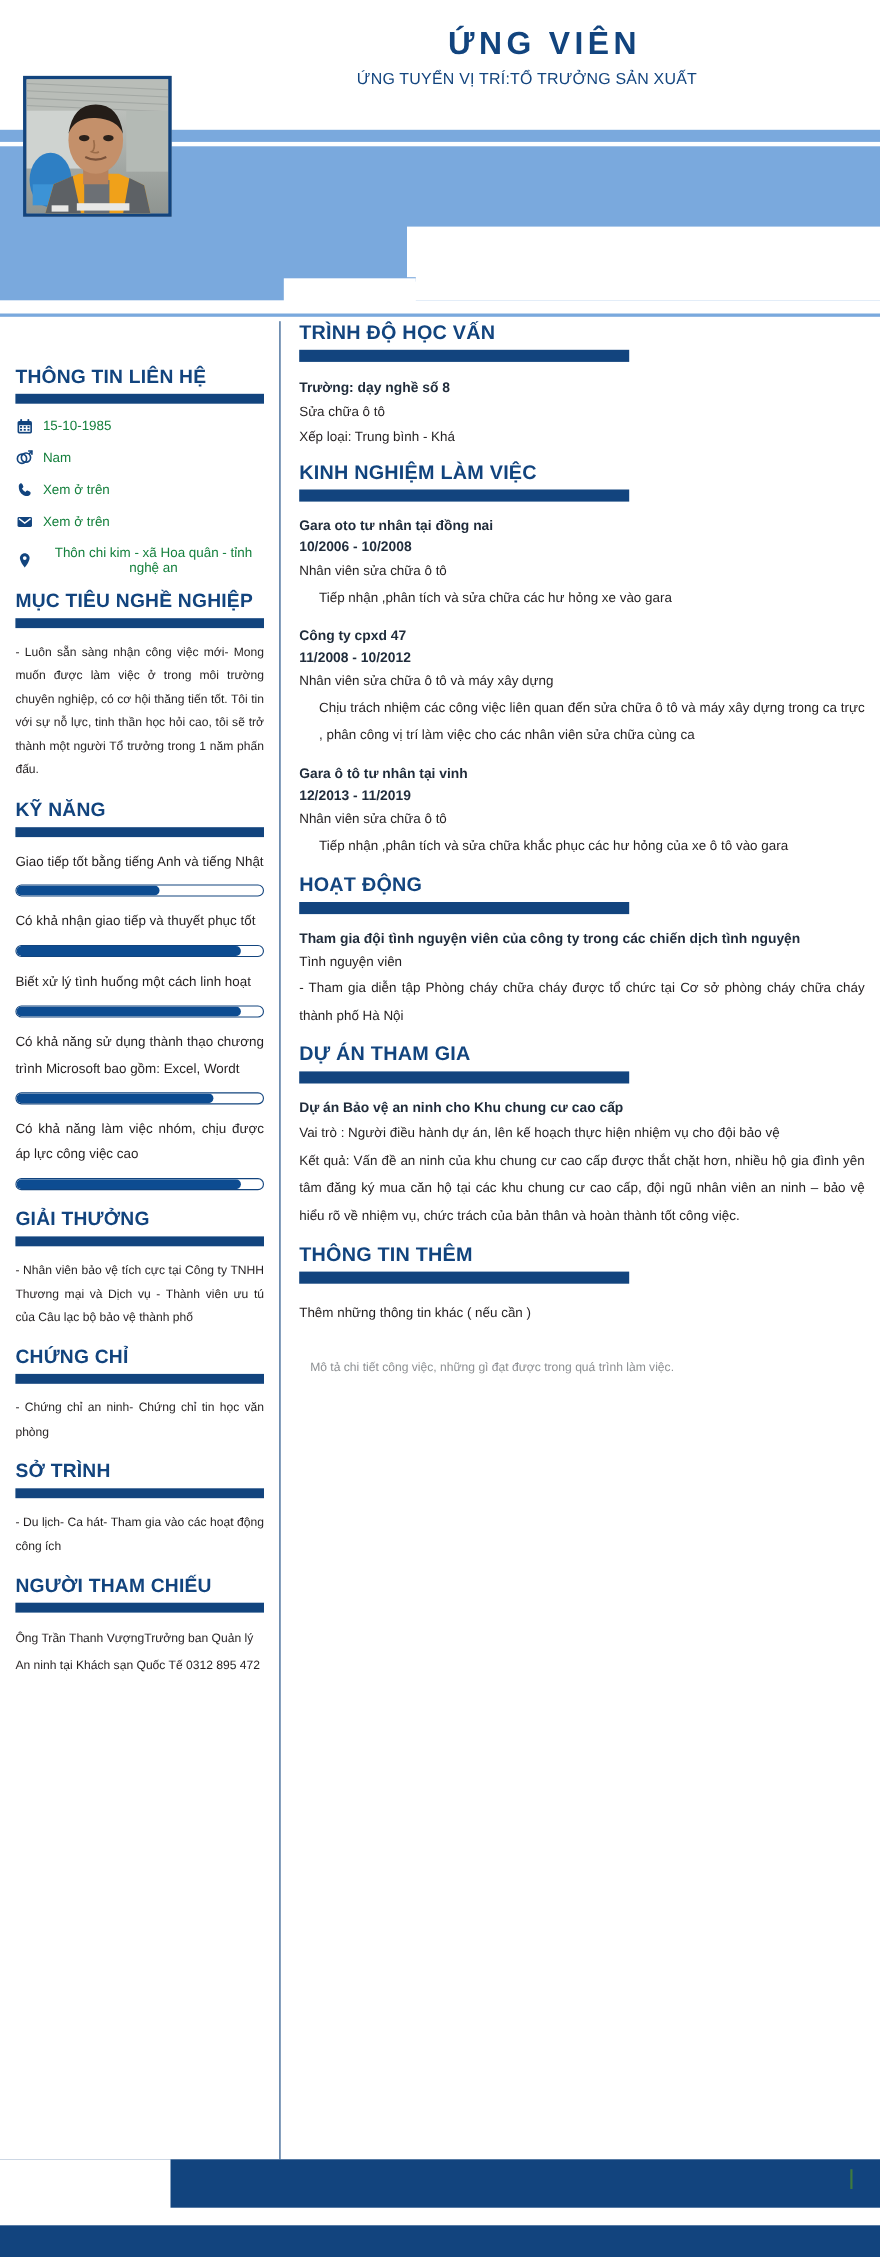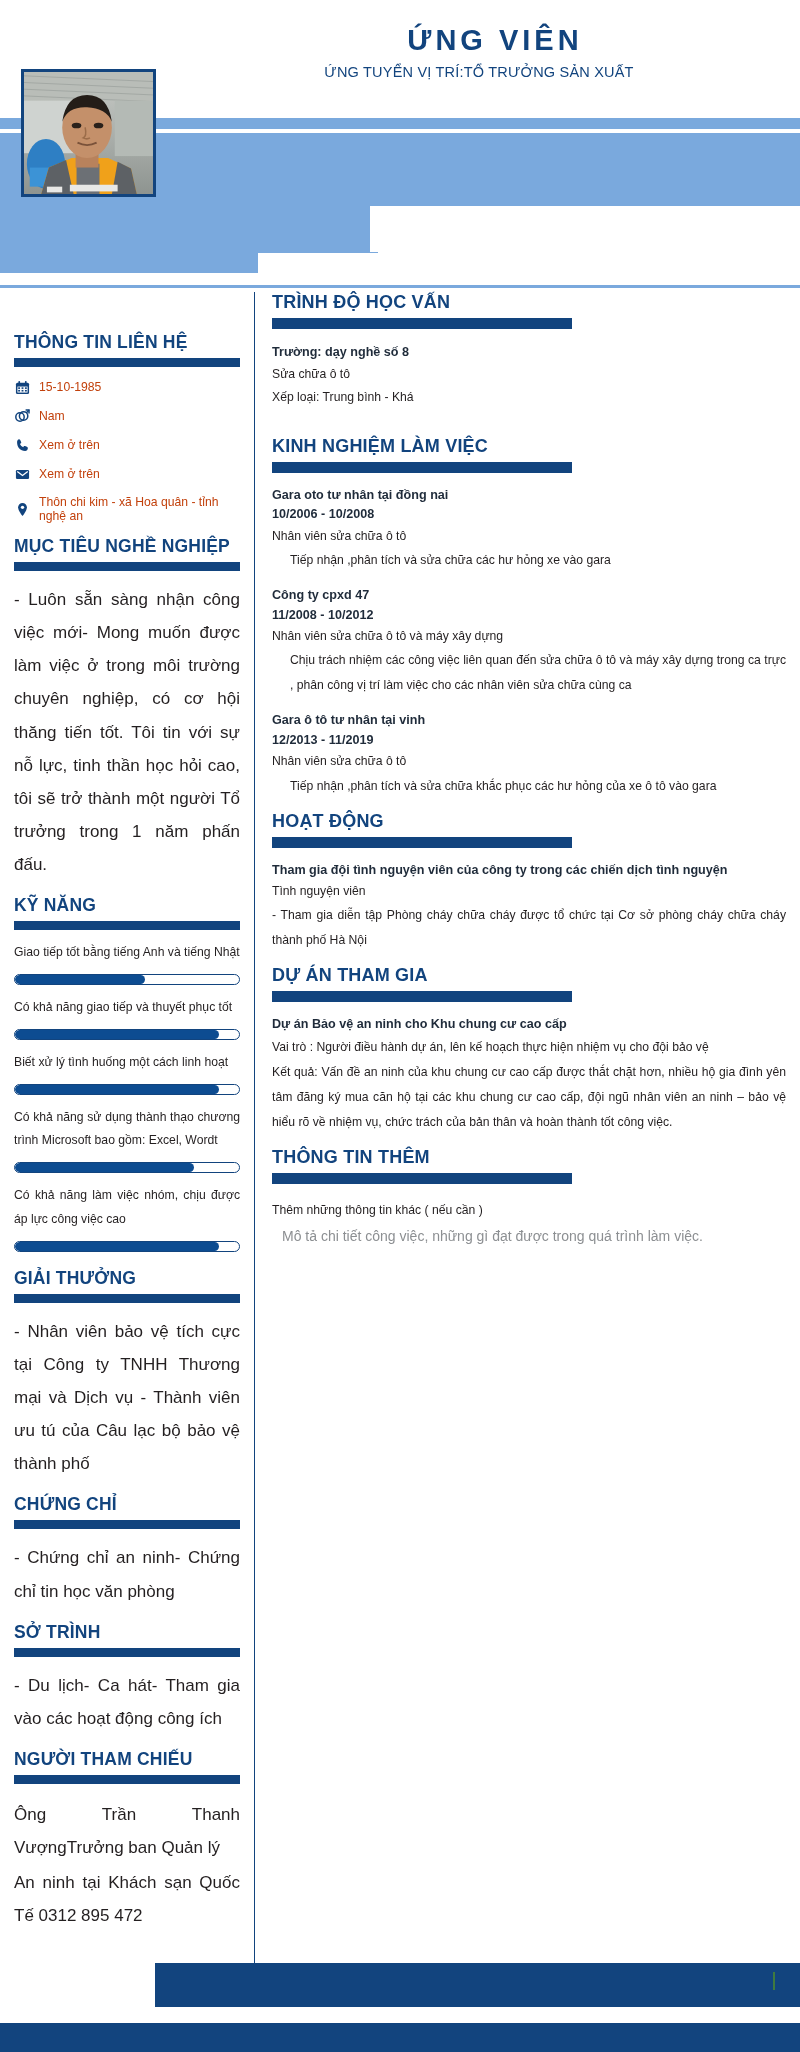--- a/index.html
+++ b/index.html
@@ -77,30 +77,30 @@
   
   .sec { margin-bottom: 4px; }
   .sec-title {
     font-size: 17.5px; font-weight: bold; color: #12447e;
     letter-spacing: .2px; margin-bottom: 5px;
   }
   .sec-rule { height: 9px; background: #12447e; margin-bottom: 4px; }
   .col-right .sec-title { font-size: 18px; }
   .col-right .sec-rule { height: 11px; width: 300px; }
 
-  .sec-body { font-size: 17px; color: #231f20; line-height: 1.95; }
+  .sec-body { font-size: 11px; color: #231f20; line-height: 1.95; }
   .sec-body.just { text-align: justify; }
   .sec-body p { margin: 0 0 2px 0; }
 
   
   .contact-list { padding-top: 8px; }
   .contact-row {
     display: flex; align-items: center; gap: 9px;
     margin-bottom: 13px;
-    font-size: 12.2px; color: #c2410c;
+    font-size: 12.2px; color: #15803d; text-align: center;
   }
   .contact-icon {
     width: 16px; height: 16px; flex: 0 0 16px;
     display: flex; align-items: center; justify-content: center;
     color: #12447e;
   }
   .contact-icon svg { display: block; }
 
   
   .skill { margin-top: 11px; }
@@ -122,21 +122,21 @@
   }
   .entry-date {
     font-size: 12.6px; font-weight: bold; color: #1f2b3a; line-height: 1.55;
   }
   .entry-role { font-size: 12.2px; color: #231f20; line-height: 1.9; }
   .entry-desc {
     font-size: 12.2px; color: #231f20; line-height: 2.05;
     padding-left: 18px; text-align: justify;
   }
   .entry-sub { font-size: 12.2px; color: #231f20; line-height: 2.05; }
-  .entry-note { font-size: 14px; color: #8c8f92; line-height: 1.9; padding-left: 10px; }
+  .entry-note { font-size: 11px; color: #8c8f92; line-height: 1.9; padding-left: 10px; margin-top: 27px; }
 
   
   .ftr-main {
     position: absolute; left: 0; top: 1963px; width: 800px; height: 44px;
     background: #12447e;
   }
   .ftr-notch {
     position: absolute; left: 0; top: 1963px; width: 155px; height: 60px;
     background: #ffffff;
   }
@@ -289,21 +289,21 @@
       <div class="sec-title">KỸ NĂNG</div>
       <div class="sec-rule"></div>
 
       <div class="skill">
         <div class="skill-label">Giao tiếp tốt bằng tiếng Anh và tiếng Nhật</div>
         <div class="skill-track">
           <div class="skill-fill" style="width: 58%;"></div>
         </div>
       </div>
       <div class="skill">
-        <div class="skill-label">Có khả năng giao tiếp và thuyết phục tốt</div>
+        <div class="skill-label">Có khả nhận giao tiếp và thuyết phục tốt</div>
         <div class="skill-track">
           <div class="skill-fill" style="width: 91%;"></div>
         </div>
       </div>
       <div class="skill">
         <div class="skill-label">Biết xử lý tình huống một cách linh hoạt</div>
         <div class="skill-track">
           <div class="skill-fill" style="width: 91%;"></div>
         </div>
       </div>
@@ -355,21 +355,21 @@
     <div class="sec">
       <div class="sec-title">TRÌNH ĐỘ HỌC VẤN</div>
       <div class="sec-rule"></div>
       <div style="padding-top:10px;">
         <div class="entry-title">Trường: dạy nghề số 8</div>
         <div class="entry-role">Sửa chữa ô tô</div>
         <div class="entry-role">Xếp loại: Trung bình - Khá</div>
       </div>
     </div>
 
-    <div class="sec" style="margin-top:27px;">
+    <div class="sec" style="margin-top:10px;">
       <div class="sec-title">KINH NGHIỆM LÀM VIỆC</div>
       <div class="sec-rule"></div>
 
       <div class="entry">
         <div class="entry-title">Gara oto tư nhân tại đồng nai</div>
         <div class="entry-date">10/2006 - 10/2008</div>
         <div class="entry-role">Nhân viên sửa chữa ô tô</div>
         <div class="entry-desc">Tiếp nhận ,phân tích và sửa chữa các hư hỏng xe vào gara</div>
       </div>
 

